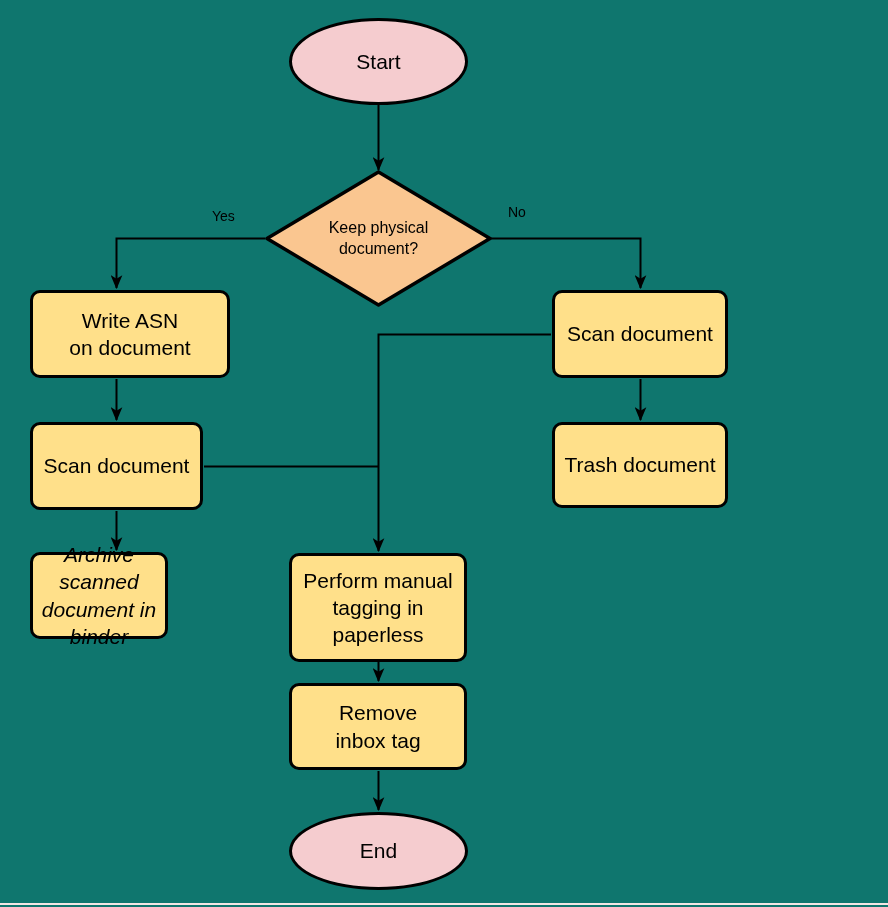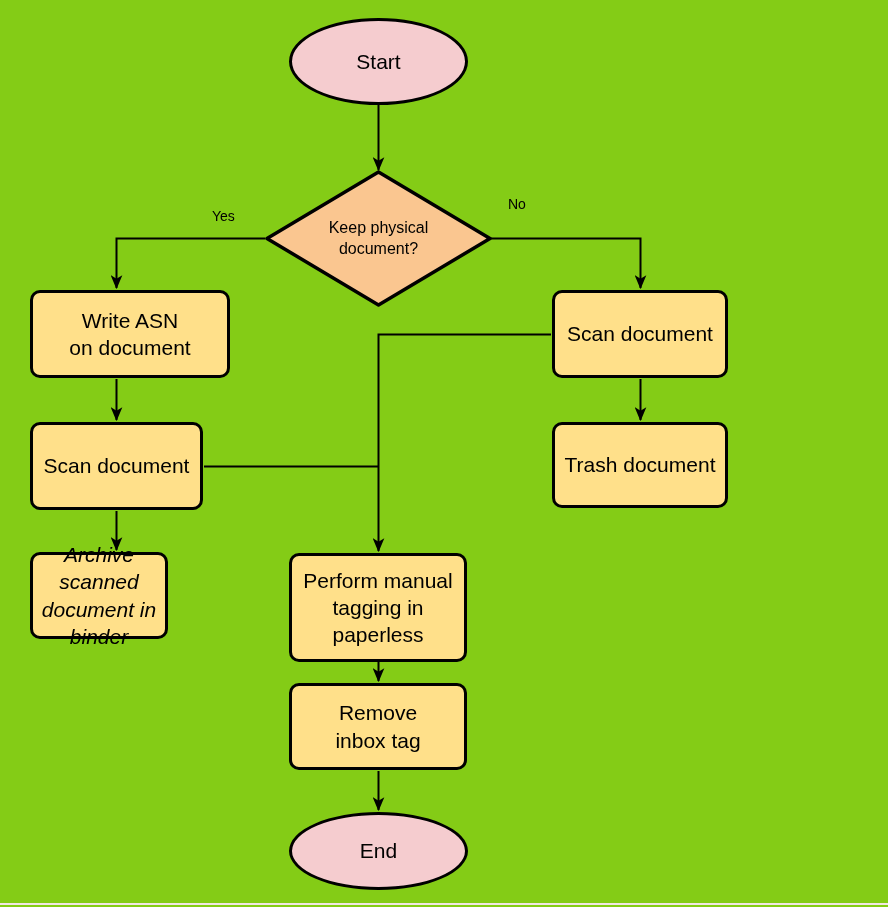--- a/index.html
+++ b/index.html
@@ -1,21 +1,21 @@
 <!DOCTYPE html>
 <html style="--terminator-fill: #f5cccf; --decision-fill: #fac690; --process-fill: #ffe08a; --stroke: #000000;"><head>
 <meta charset="utf-8">
 <style>
   html, body {
     margin: 0; padding: 0; background: #ffffff;
   }
   .canvas {
     position: relative;
     width: 888px; height: 907px;
-    background: #84cc16;
+    background: #0f766e;
     font-family: "Liberation Sans", sans-serif;
     overflow: hidden;
   }
   .edges-svg { position: absolute; left: 0; top: 0; }
   .edge { stroke: var(--stroke, #000); stroke-width: 2; fill: none; }
   .diamond {
     fill: var(--decision-fill, #fac690);
     stroke: var(--stroke, #000);
     stroke-width: 3.5;
     stroke-linejoin: round;
@@ -66,21 +66,21 @@
   .n-write   { left: 30px;  top: 290px; width: 200px; height: 88px; }
   .n-scanl   { left: 30px;  top: 422px; width: 173px; height: 88px; }
   .n-archive { left: 30px;  top: 552px; width: 138px; height: 87px; font-style: italic; }
   .n-scanr   { left: 552px; top: 290px; width: 176px; height: 88px; }
   .n-trash   { left: 552px; top: 422px; width: 176px; height: 86px; }
   .n-perform { left: 289px; top: 553px; width: 178px; height: 109px; }
   .n-remove  { left: 289px; top: 683px; width: 178px; height: 87px; }
   .n-end     { left: 289px; top: 812px; width: 179px; height: 78px; }
   .n-decision-label { left: 268px; top: 210px; width: 221px; height: 57px; }
   .lbl-yes { left: 212px; top: 208px; }
-  .lbl-no  { left: 508px; top: 196px; }
+  .lbl-no  { left: 508px; top: 204px; }
 </style>
 </head>
 <body>
 
 <div class="canvas">
 
   <svg class="edges-svg" width="888" height="907" viewBox="0 0 888 907">
     <defs>
       <marker id="arrow" viewBox="0 0 12 10" refX="11" refY="5" markerWidth="14" markerHeight="12" markerUnits="userSpaceOnUse" orient="auto">
         <path d="M 0 0 L 12 5 L 0 10 L 3 5 Z" fill="#000"></path>

